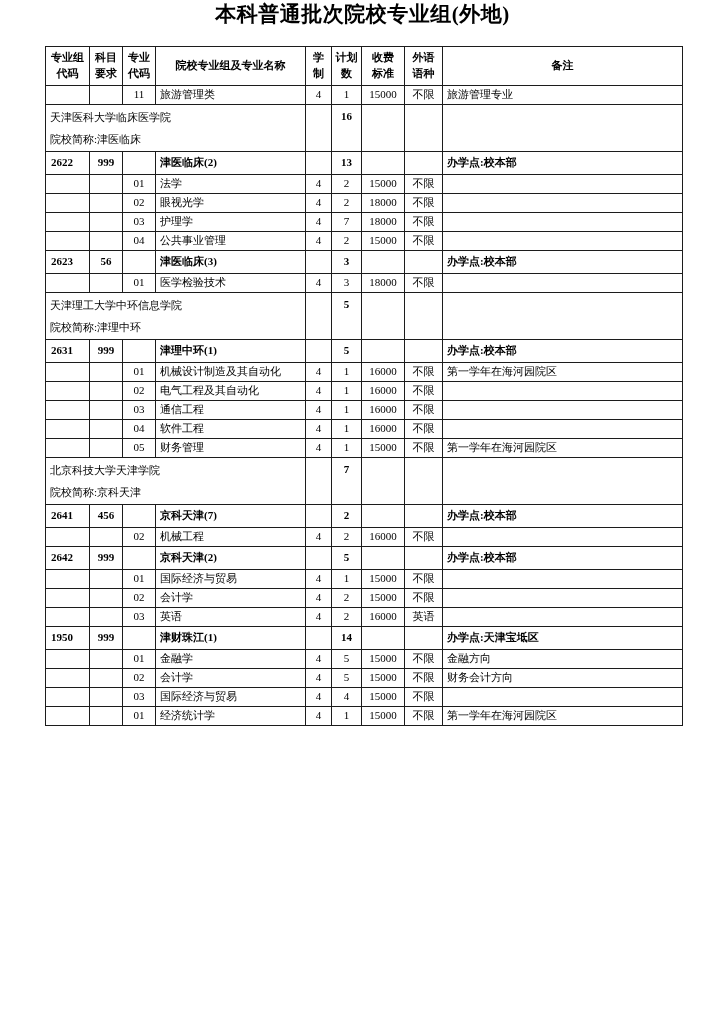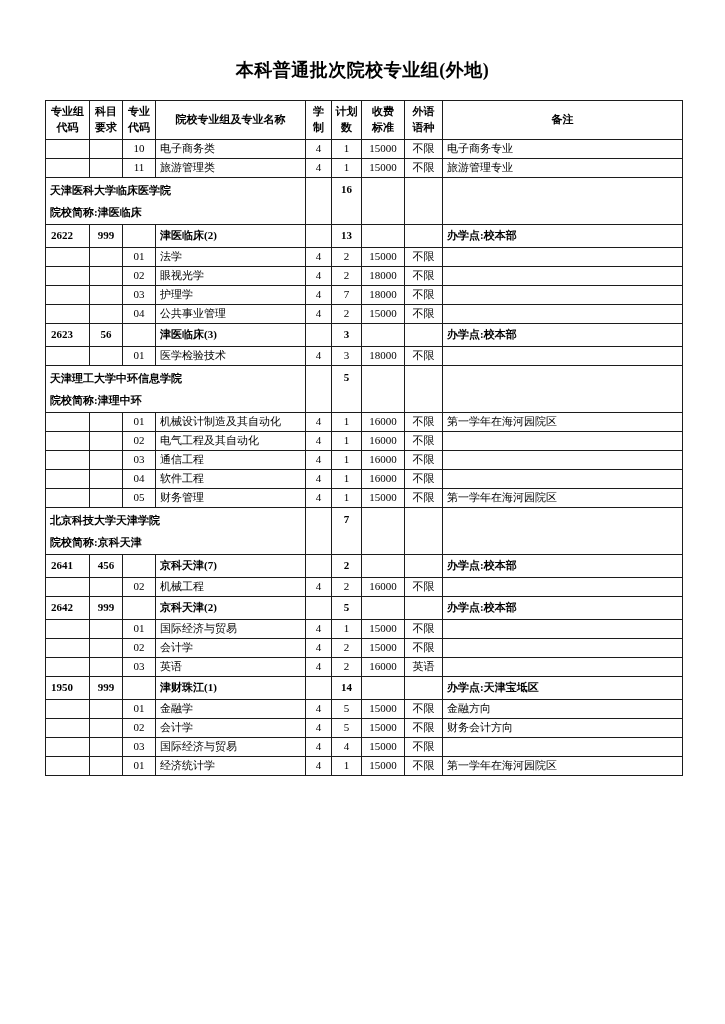--- a/index.html
+++ b/index.html
@@ -4,23 +4,22 @@
 <style>
   * { box-sizing: border-box; }
   html, body { margin: 0; padding: 0; }
   body {
     width: 725px; height: 1024px;
     background: #ffffff; color: #000;
     font-family: "Liberation Serif", "DejaVu Serif", serif;
   }
   .page { position: relative; width: 725px; height: 1024px; overflow: hidden; }
   .title {
-    padding-top: 58px;
     text-align: center;
-    font-size: 18px;
+    font-size: 21px;
     font-weight: 700;
     letter-spacing: 0.5px;
   }
   table {
     border-collapse: collapse;
     table-layout: fixed;
     margin: 18px 0 0 45px;
     width: 637px;
     font-size: 11px;
   }
@@ -48,21 +47,21 @@
     font-size: 11px;
   }
   td { height: 19px; line-height: 15px; vertical-align: middle; }
   .center { text-align: center; }
   .name, .note { text-align: left; padding-left: 4px; padding-right: 2px; }
   .gc { text-align: left; padding-left: 5px; }
   .bold { font-weight: 700; }
   tr.group td { height: 23px; }
   tr.college td { height: 46px; vertical-align: top; }
   .college-cell { padding-left: 4px; }
-  .college-cell div { line-height: 22px; font-weight: 700; white-space: nowrap; }
+  .college-cell div { line-height: 22px; font-weight: 400; white-space: nowrap; }
   td.top { line-height: 21px; }
 </style>
 </head>
 <body>
 
 <div class="page">
   <div class="title">本科普通批次院校专业组(外地)</div>
   <table>
     <colgroup>
       <col class="c1">
@@ -110,31 +109,20 @@
           </th>
           <th>
             <div>备注</div>
           </th>
         </tr>
       </thead>
     <tbody>
         <tr class="major">
           <td></td>
           <td></td>
-          <td class="center">10</td>
-          <td class="name">电子商务类</td>
-          <td class="center">4</td>
-          <td class="center">1</td>
-          <td class="center">15000</td>
-          <td class="center">不限</td>
-          <td class="note">电子商务专业</td>
-        </tr>
-        <tr class="major">
-          <td></td>
-          <td></td>
           <td class="center">11</td>
           <td class="name">旅游管理类</td>
           <td class="center">4</td>
           <td class="center">1</td>
           <td class="center">15000</td>
           <td class="center">不限</td>
           <td class="note">旅游管理专业</td>
         </tr>
         <tr class="college">
           <td class="college-cell" colspan="4">
@@ -228,20 +216,31 @@
           <td class="college-cell" colspan="4">
             <div>天津理工大学中环信息学院</div>
             <div>院校简称:津理中环</div>
           </td>
           <td></td>
           <td class="center bold top">5</td>
           <td></td>
           <td></td>
           <td></td>
         </tr>
+        <tr class="group">
+          <td class="gc bold">2631</td>
+          <td class="center bold">999</td>
+          <td></td>
+          <td class="name bold">津理中环(1)</td>
+          <td></td>
+          <td class="center bold">5</td>
+          <td></td>
+          <td></td>
+          <td class="note bold">办学点:校本部</td>
+        </tr>
         <tr class="major">
           <td></td>
           <td></td>
           <td class="center">01</td>
           <td class="name">机械设计制造及其自动化</td>
           <td class="center">4</td>
           <td class="center">1</td>
           <td class="center">16000</td>
           <td class="center">不限</td>
           <td class="note">第一学年在海河园院区</td>

